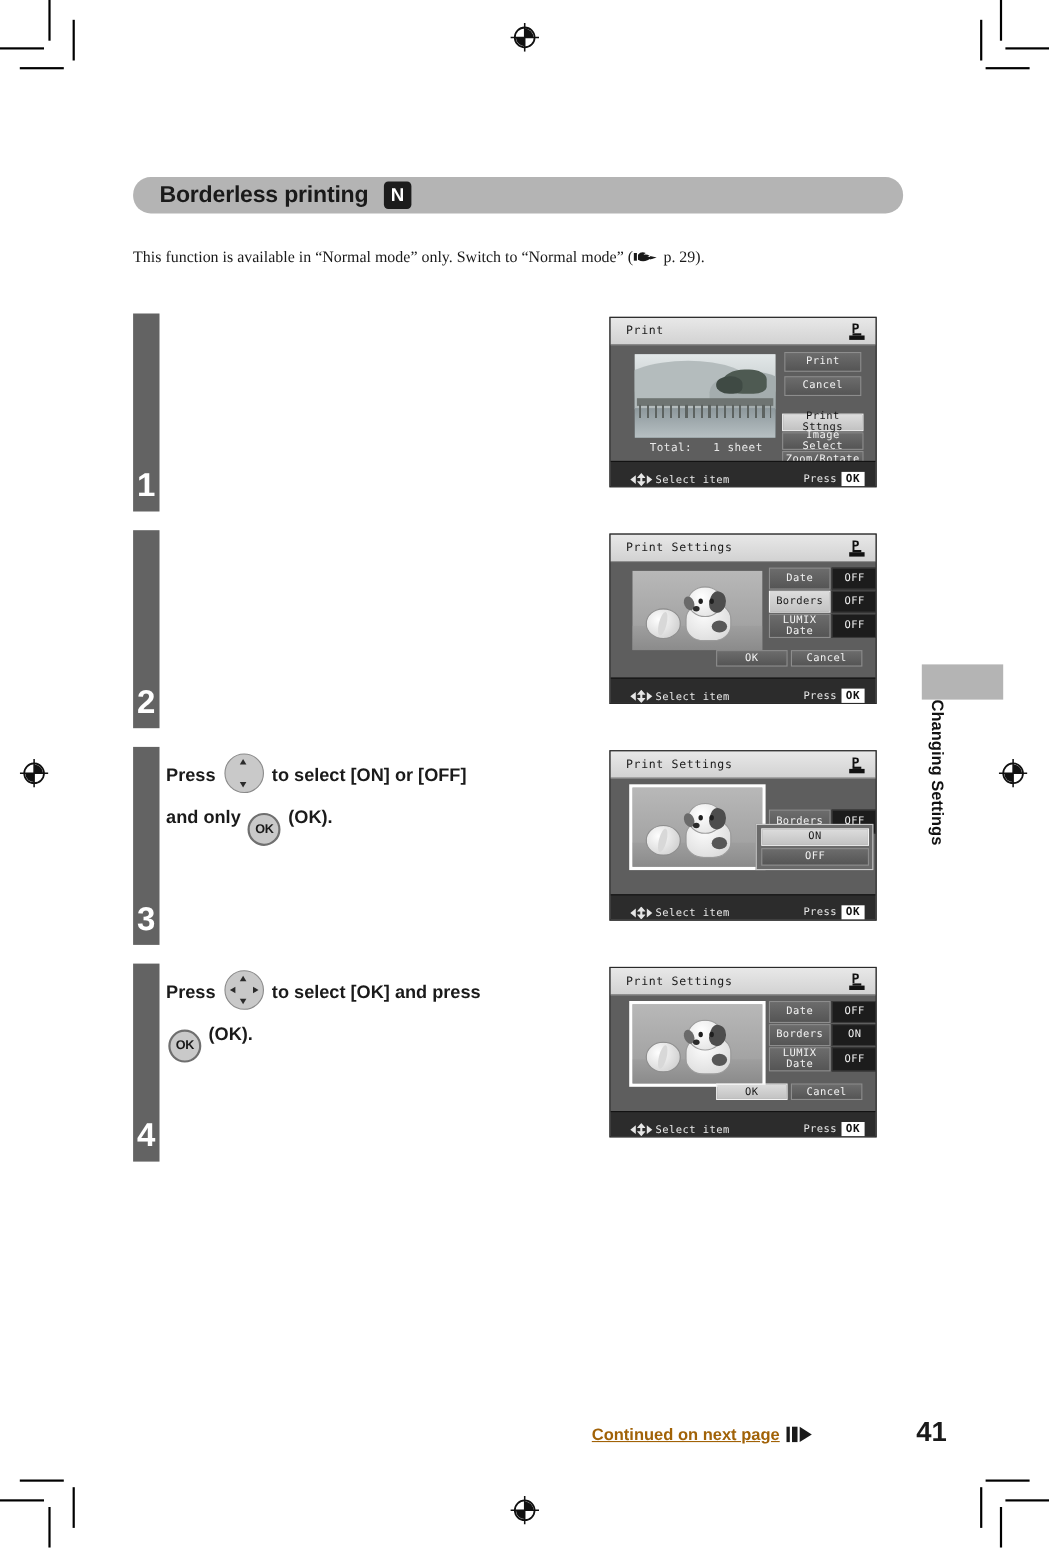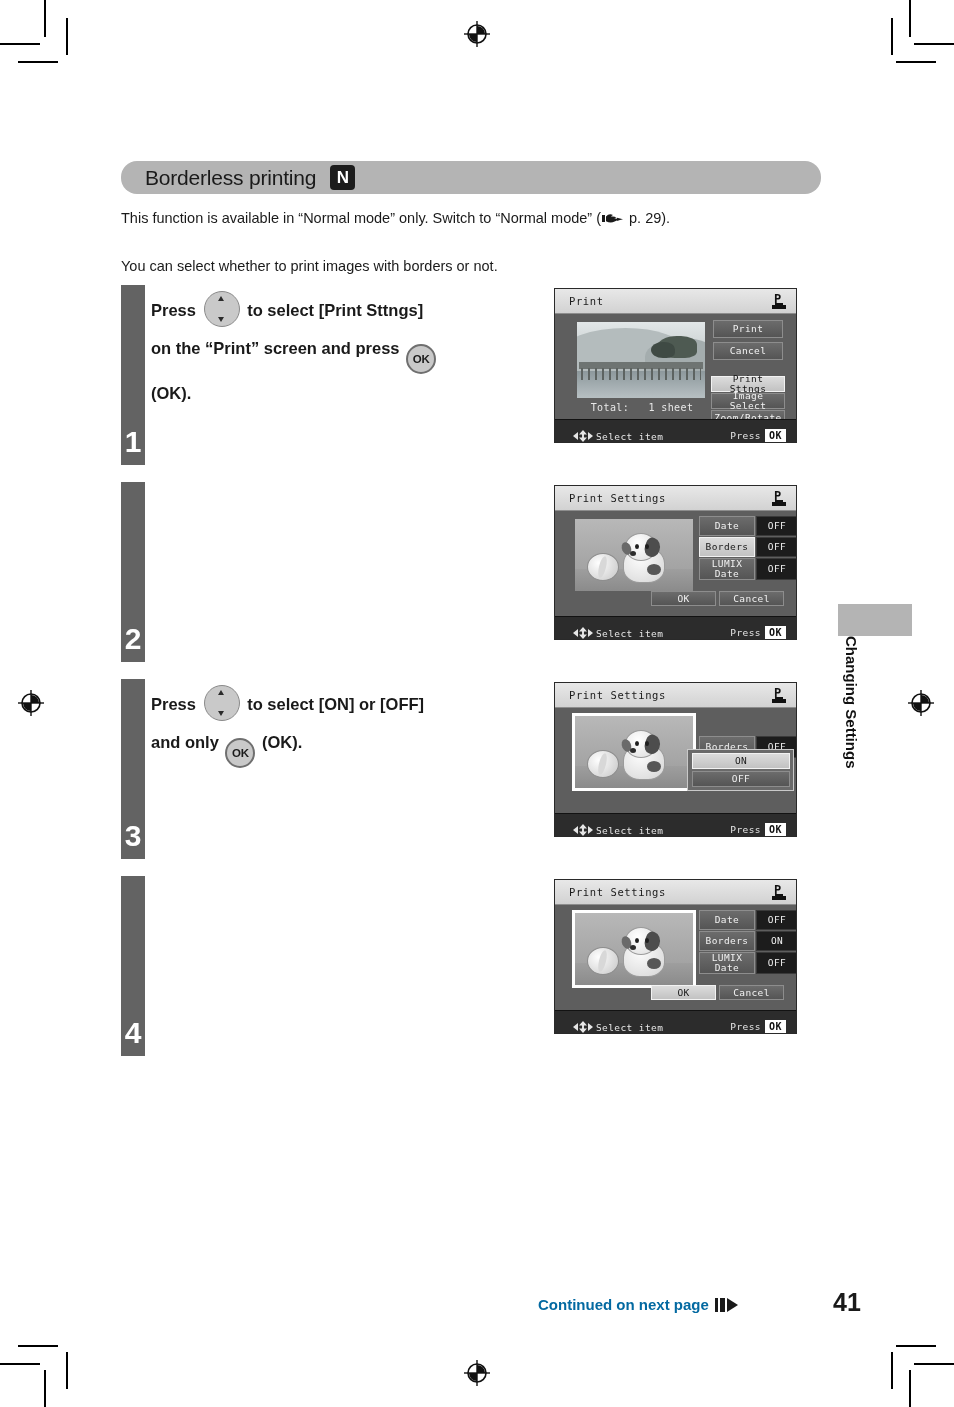--- a/index.html
+++ b/index.html
@@ -24,38 +24,38 @@
   
   .title-bar {
     position: absolute;
     left: 121px; top: 161px;
     width: 700px; height: 33px;
     background: #b4b4b4;
     border-radius: 16px;
     display: flex; align-items: center;
   }
   .title-text {
-    font-size: 21px; font-weight: normal; color: #1a1a1a;
+    font-size: 21px; font-weight: bold; color: #1a1a1a;
     margin-left: 24px; letter-spacing: -0.2px;
   }
   .mode-badge {
     margin-left: 14px;
     width: 25px; height: 25px;
     background: #1c1c1c;
     border-radius: 4px;
     color: #fff; font-size: 17px; font-weight: bold;
     display: flex; align-items: center; justify-content: center;
   }
 
   
   .intro {
     position: absolute; left: 121px;
     font-size: 14.5px; color: #1a1a1a; line-height: 1.35;
   }
-  .intro-1 { top: 209px; }
+  .intro-1 { top: 225px; font-family: Liberation Serif, serif; }
   .intro-2 { top: 257px; }
   .hand-icon {
     display: inline-block;
     vertical-align: -2px;
     margin: 0 1px;
   }
 
   
   .step {
     position: absolute;
@@ -313,21 +313,21 @@
     width: 200px;
     font-size: 15px; font-weight: bold; color: #111;
     transform: rotate(90deg);
     transform-origin: 16px 12px;
     white-space: nowrap;
   }
 
   
   .footer-note {
     position: absolute; left: 538px; top: 1296px;
-    font-size: 15px; font-weight: bold; color: #0369a1;
+    font-size: 15px; font-weight: bold; color: #a16207; text-decoration: underline;
   }
   .next-glyph {
     display: inline-block; position: relative; width: 22px; height: 14px;
     vertical-align: -2px; margin-left: 6px;
   }
   .next-glyph .bar1 { position:absolute; left:0; top:0; width:3px; height:14px; background:#1a1a1a;}
   .next-glyph .bar2 { position:absolute; left:5px; top:0; width:5px; height:14px; background:#1a1a1a;}
   .next-glyph .tri { position:absolute; left:12px; top:0; width:0; height:0;
     border-top:7px solid transparent; border-bottom:7px solid transparent;
     border-left:11px solid #1a1a1a; }
@@ -395,32 +395,23 @@
     <span class="mode-badge">N</span>
   </div>
 
   <div class="intro intro-1">
     <span>This function is available in “Normal mode” only. Switch to “Normal mode” (</span><svg class="hand-icon" width="22" height="13" viewBox="0 0 22 13">
         <rect x="0" y="3" width="3" height="7" fill="#1a1a1a"></rect>
         <path d="M4 4.5 q3 -3.5 7 -1.5 q-1.5 .8 -2 1.6 q3 -.6 5.6 .8 q-1.4 .3 -2.2 .8 q3 .2 5.2 1.8 q-3 .2 -5 1.6 q-4.2 2.2 -8.6 -.4 z" fill="#1a1a1a"></path>
         <path d="M15 5.8 l6 1.4 l-6 1.6 z" fill="#1a1a1a"></path>
       </svg><span> p. 29).</span>
   </div>
-  <div class="intro intro-2">You can select whether to print images with borders or not.</div>
 
   <div class="step" style="top:285px; height:180px;">
     <div class="step-bar" style="height:180px;">1</div>
-    <div class="step-text">
-      <span>Press</span>
-      <span class="nav-btn"><i class="up"></i><i class="dn"></i></span>
-      <span>to select [Print Sttngs]</span><br>
-      <span>on the “Print” screen and press</span>
-      <span class="ok-btn">OK</span><br>
-      <span>(OK).</span>
-    </div>
 
     <div class="lcd" style="left:433px; top:3px;">
       <div class="lcd-header">
         <span class="lcd-title">Print</span>
         <span class="pict-icon">
             <span class="p">P</span>
             <span class="base2"></span>
             <span class="base"></span>
           </span>
       </div>
@@ -565,20 +556,27 @@
         <span class="foot-right">
           <span>Press</span>
           <span class="ok-chip">OK</span>
         </span>
       </div>
     </div>
   </div>
 
   <div class="step" style="top:876px; height:180px;">
     <div class="step-bar" style="height:180px;">4</div>
+    <div class="step-text">
+      <span>Press</span>
+      <span class="nav-btn"><i class="up"></i><i class="dn"></i><i class="lf"></i><i class="rt"></i></span>
+      <span>to select [OK] and press</span><br>
+      <span class="ok-btn">OK</span>
+      <span>(OK).</span>
+    </div>
 
     <div class="lcd" style="left:433px; top:3px;">
       <div class="lcd-header">
         <span class="lcd-title">Print Settings</span>
         <span class="pict-icon">
             <span class="p">P</span>
             <span class="base2"></span>
             <span class="base"></span>
           </span>
       </div>

